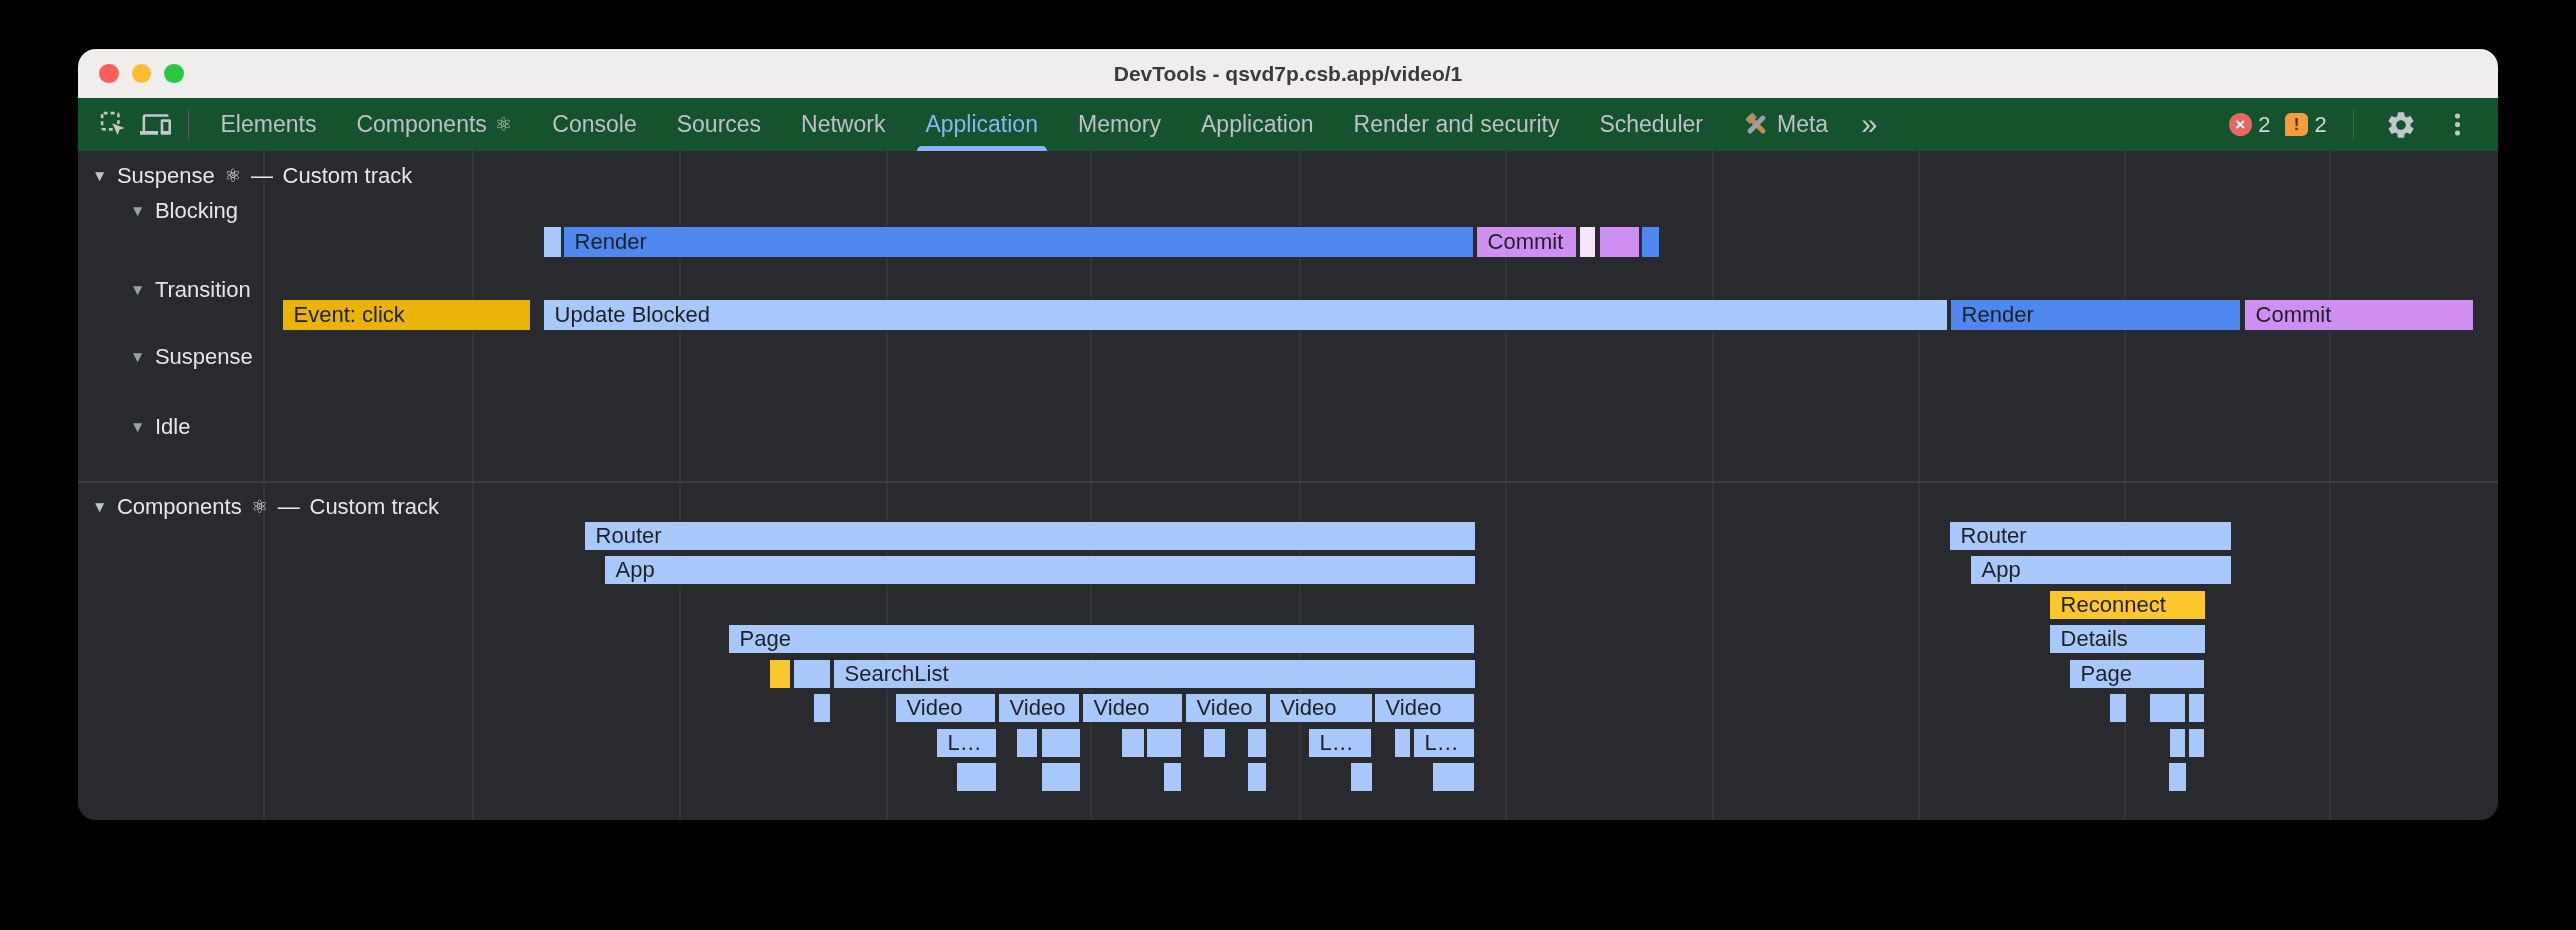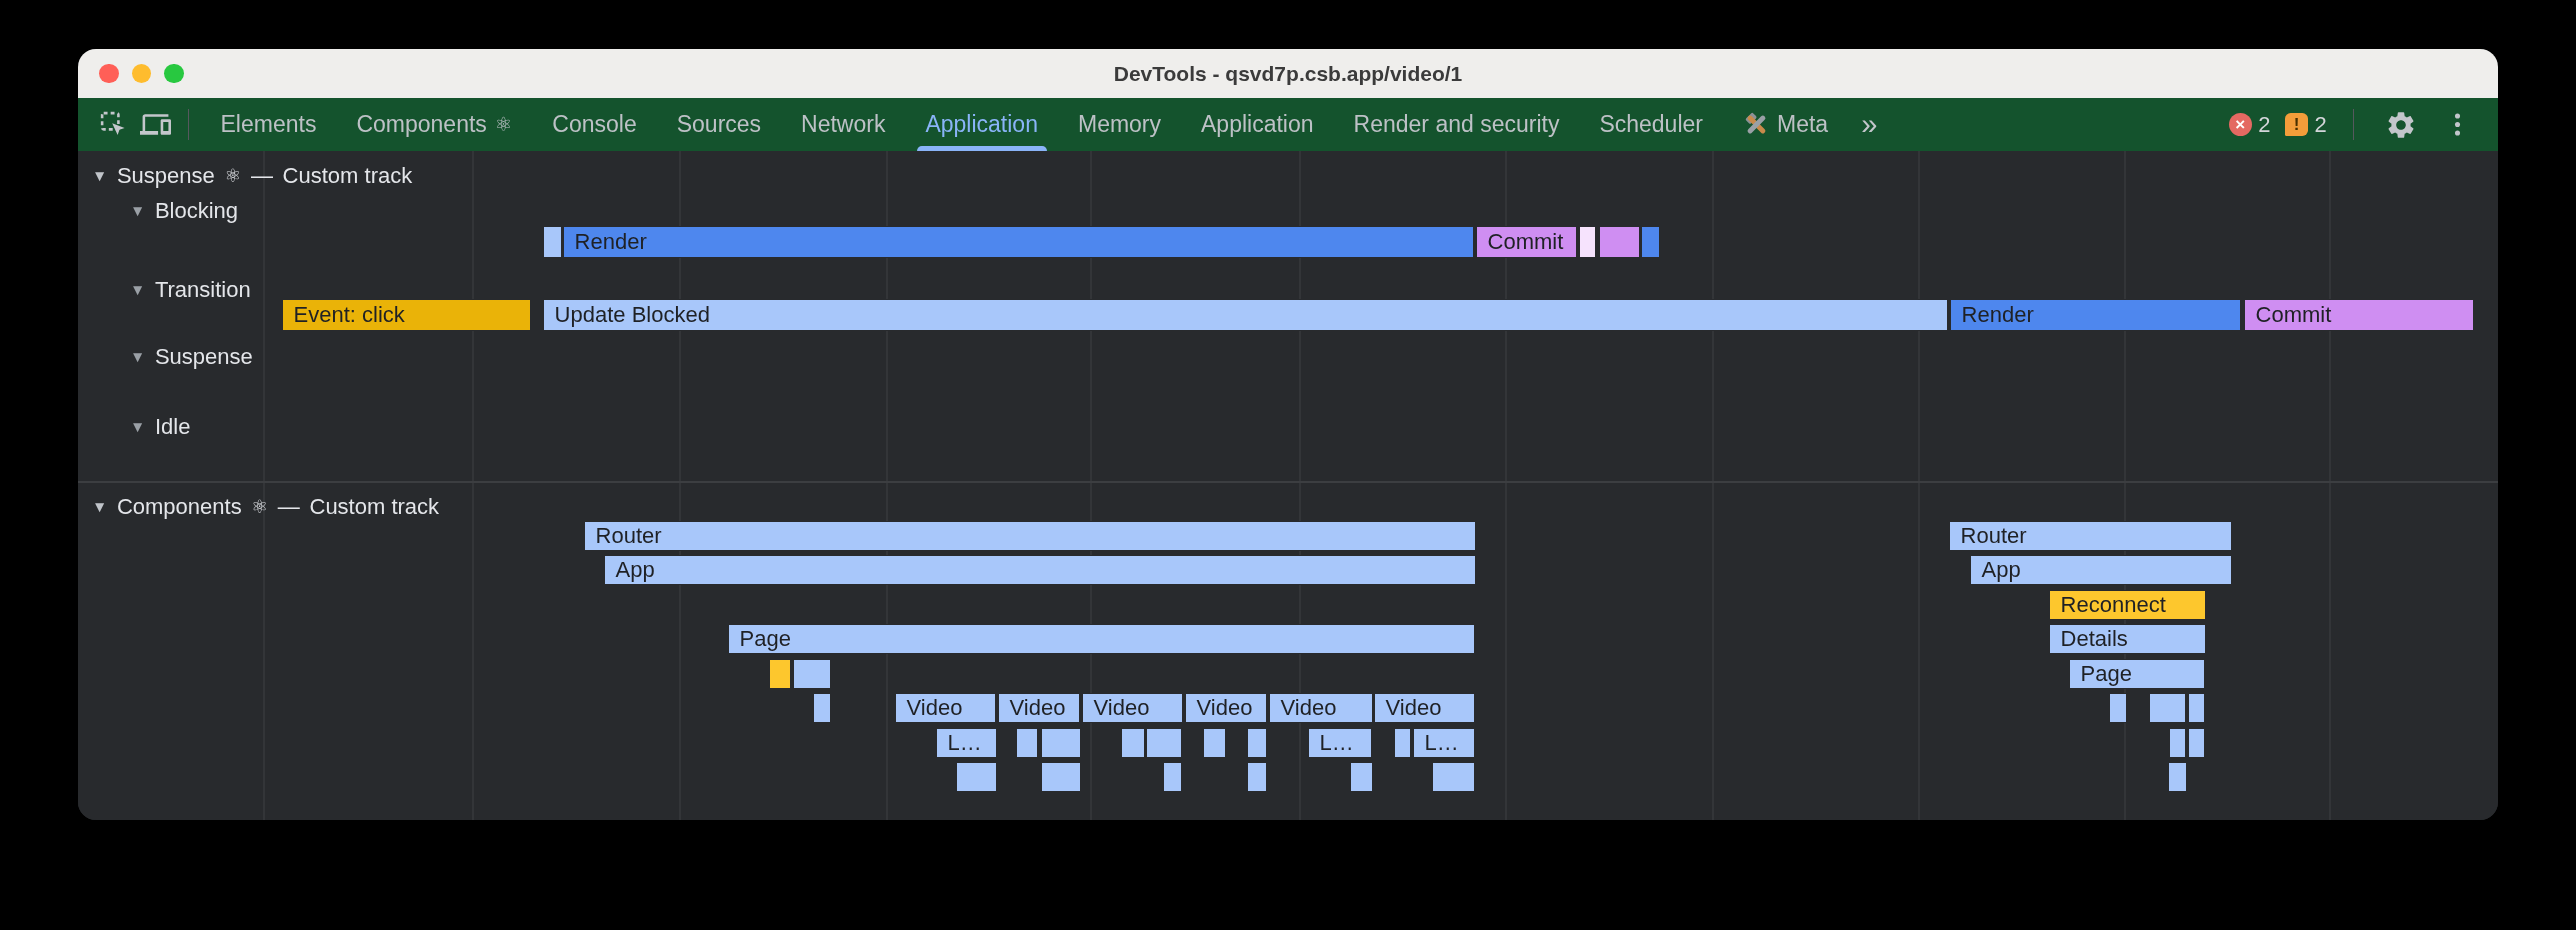--- a/index.html
+++ b/index.html
@@ -235,20 +235,23 @@
         <span class="bar-label">Reconnect</span>
       </div>
       <div class="bar" style="left: 650px; top: 473px; width: 747px; height: 30px; background: rgb(168, 199, 250);">
         <span class="bar-label">Page</span>
       </div>
       <div class="bar" style="left: 1971px; top: 473px; width: 157px; height: 30px; background: rgb(168, 199, 250);">
         <span class="bar-label">Details</span>
       </div>
       <div class="bar" style="left: 691px; top: 508px; width: 22px; height: 30px; background: rgb(253, 199, 45);"></div>
       <div class="bar" style="left: 715px; top: 508px; width: 38px; height: 30px; background: rgb(168, 199, 250);"></div>
+      <div class="bar" style="left: 755px; top: 508px; width: 643px; height: 30px; background: rgb(168, 199, 250);">
+        <span class="bar-label">SearchList</span>
+      </div>
       <div class="bar" style="left: 1991px; top: 508px; width: 136px; height: 30px; background: rgb(168, 199, 250);">
         <span class="bar-label">Page</span>
       </div>
       <div class="bar" style="left: 735px; top: 542px; width: 18px; height: 30px; background: rgb(168, 199, 250);"></div>
       <div class="bar" style="left: 817px; top: 542px; width: 101px; height: 30px; background: rgb(168, 199, 250);">
         <span class="bar-label">Video</span>
       </div>
       <div class="bar" style="left: 920px; top: 542px; width: 82px; height: 30px; background: rgb(168, 199, 250);">
         <span class="bar-label">Video</span>
       </div>

